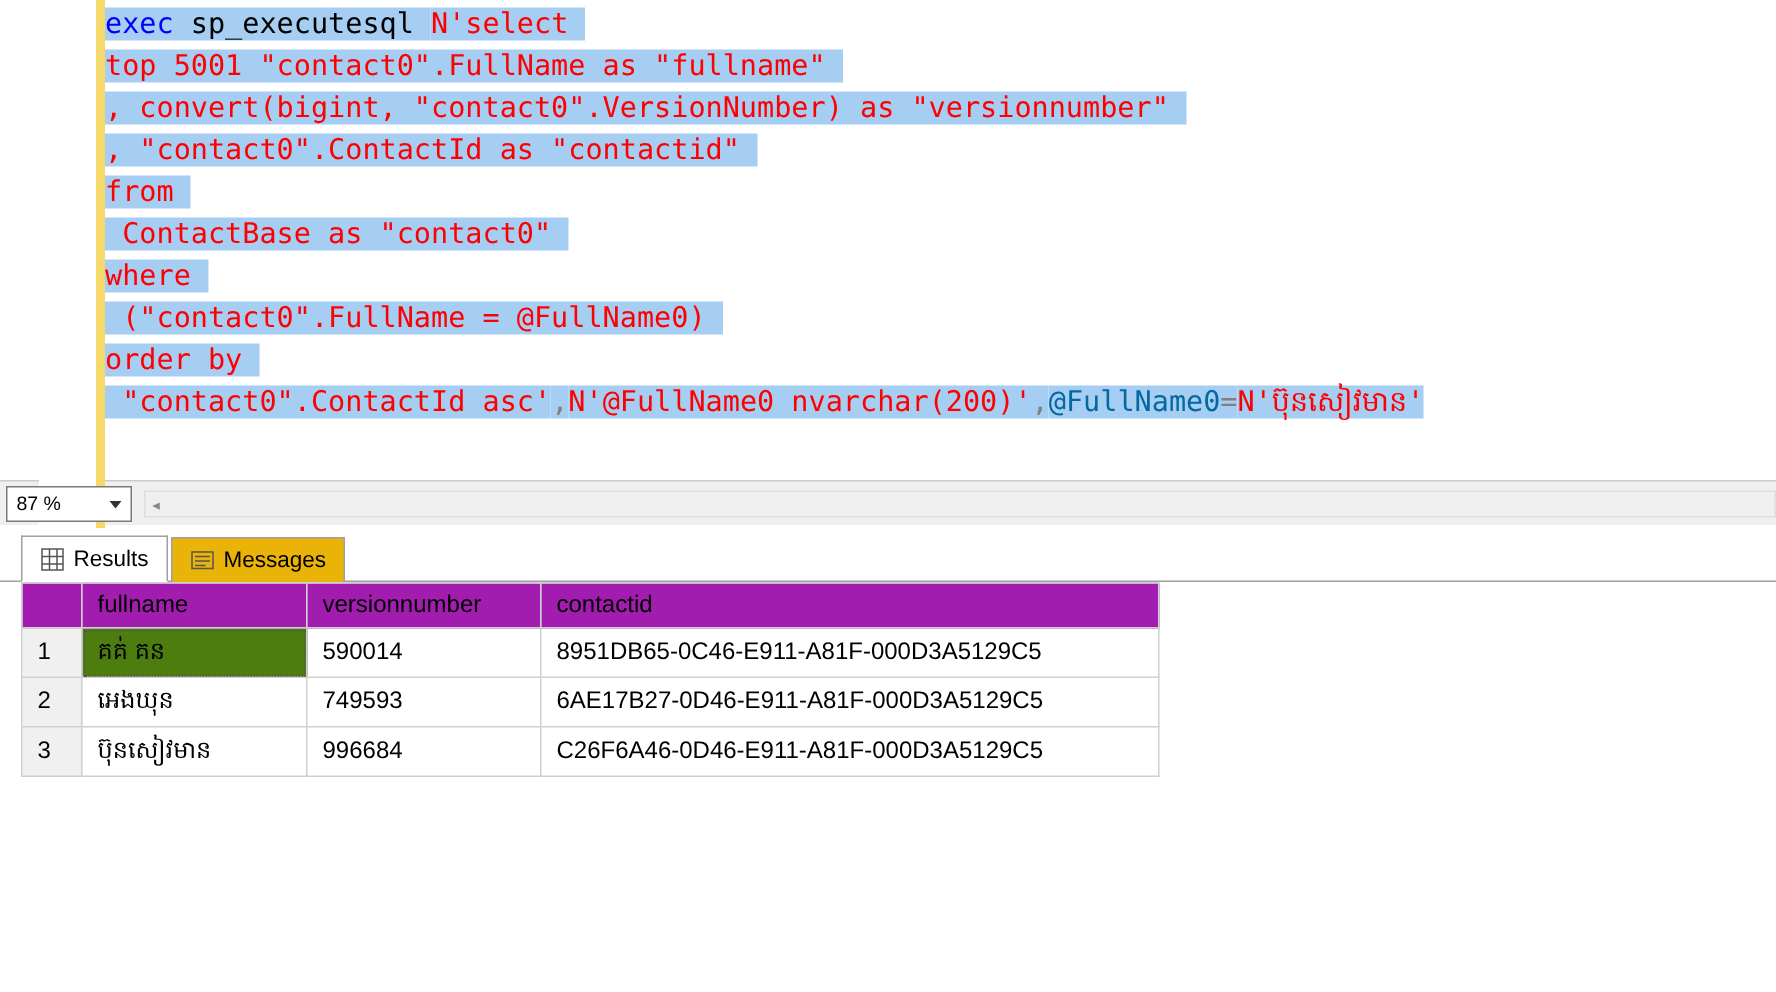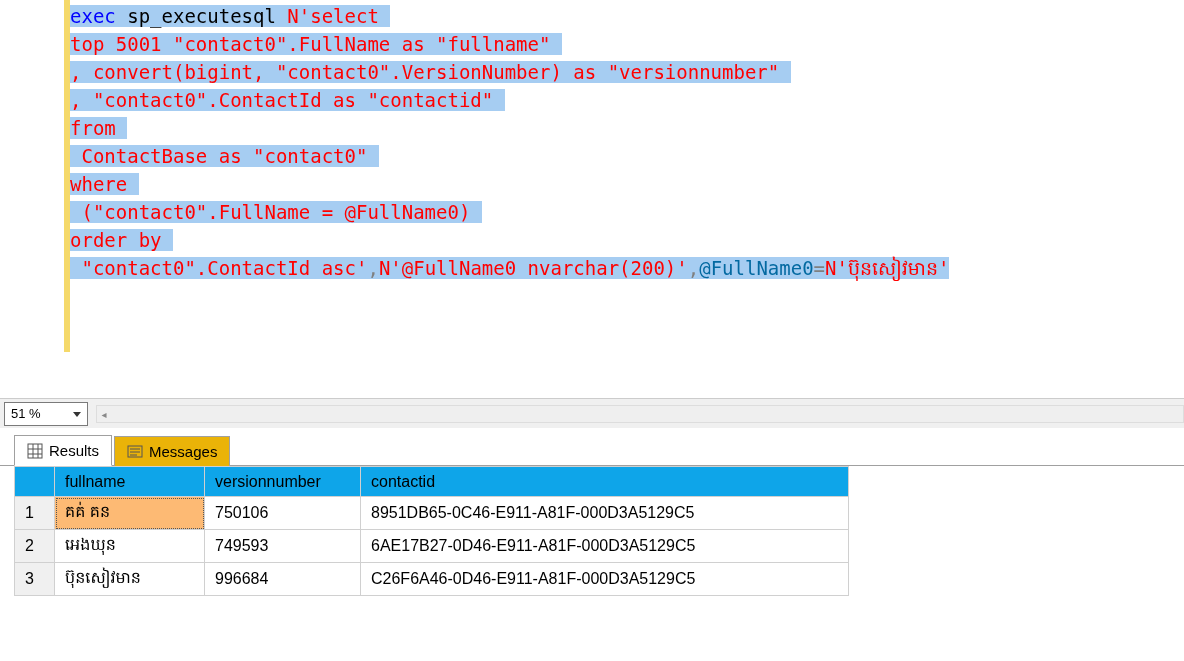--- a/index.html
+++ b/index.html
@@ -5,21 +5,21 @@
   * { box-sizing: border-box; margin: 0; padding: 0; }
   body {
     font-family: "Segoe UI", Tahoma, sans-serif;
     font-size: 13px;
     background: #fff;
     width: 1184px;
     height: 661px;
     overflow: hidden;
   }
   .editor-area {
-    height: 398px;
+    height: 320px;
     display: flex;
     position: relative;
   }
   .gutter {
     width: 44px;
     background: #fff;
     border-right: 6px solid #f5d96a;
     height: 352px;
   }
   .margin-left {
@@ -131,52 +131,52 @@
   }
   table.results th, table.results td {
     border: 1px solid #d0d0d0;
     padding: 4px 10px;
     text-align: left;
     font-weight: normal;
     height: 30px;
     vertical-align: middle;
   }
   table.results th {
-    background: #0ea5e9;
+    background: #a21caf;
   }
   .rownum-col {
     background: #f0f0f0;
     text-align: center;
     width: 40px;
   }
   .corner-cell {
     background: #f0f0f0;
     width: 40px;
   }
   .sel-cell {
-    background: #fdba74;
+    background: #4d7c0f;
     outline: 1px dotted #555;
     outline-offset: -2px;
   }
   .col-fullname { width: 150px; }
   .col-version { width: 156px; }
-  .col-contactid { width: 488px; }
+  .col-contactid { width: 412px; }
 </style>
 </head>
 <body>
 
 <div class="editor-area">
   <div class="margin-left"></div>
   <div class="gutter"></div>
   <div class="code" id="code-container"><div class="code-line"><span class="kw-blue sel">exec</span><span class="sel"> sp_executesql </span><span class="str-red sel">N'select </span></div><div class="code-line"><span class="str-red sel">top 5001 "contact0".FullName as "fullname" </span></div><div class="code-line"><span class="str-red sel">, convert(bigint, "contact0".VersionNumber) as "versionnumber" </span></div><div class="code-line"><span class="str-red sel">, "contact0".ContactId as "contactid" </span></div><div class="code-line"><span class="str-red sel">from </span></div><div class="code-line"><span class="str-red sel"> ContactBase as "contact0" </span></div><div class="code-line"><span class="str-red sel">where </span></div><div class="code-line"><span class="str-red sel"> ("contact0".FullName = @FullName0) </span></div><div class="code-line"><span class="str-red sel">order by </span></div><div class="code-line"><span class="str-red sel"> "contact0".ContactId asc'</span><span class="punct sel">,</span><span class="str-red sel">N'@FullName0 nvarchar(200)'</span><span class="punct sel">,</span><span class="txt-black sel">@FullName0</span><span class="punct sel">=</span><span class="str-red sel">N'ប៊ុនសៀវមាន'</span></div></div>
 </div>
 
 <div class="zoom-bar">
   <div class="zoom-combo">
-    <span>51 %</span>
+    <span>87 %</span>
   </div>
   <div class="scroll-track">
     <span class="scroll-arrow">◂</span>
   </div>
 </div>
 
 <div class="tabs">
   <div class="tab active">
     <span class="tab-icon">
       <svg width="16" height="16" viewBox="0 0 16 16">
@@ -209,21 +209,21 @@
         <th class="corner-cell"></th>
         <th class="col-fullname">fullname</th>
         <th class="col-version">versionnumber</th>
         <th class="col-contactid">contactid</th>
       </tr>
     </thead>
     <tbody id="grid-body">
         <tr>
           <td class="rownum-col">1</td>
           <td class="sel-cell">គគ់ គន</td>
-          <td>750106</td>
+          <td>590014</td>
           <td>8951DB65-0C46-E911-A81F-000D3A5129C5</td>
         </tr>
         <tr>
           <td class="rownum-col">2</td>
           <td>អេងឃុន</td>
           <td>749593</td>
           <td>6AE17B27-0D46-E911-A81F-000D3A5129C5</td>
         </tr>
         <tr>
           <td class="rownum-col">3</td>

